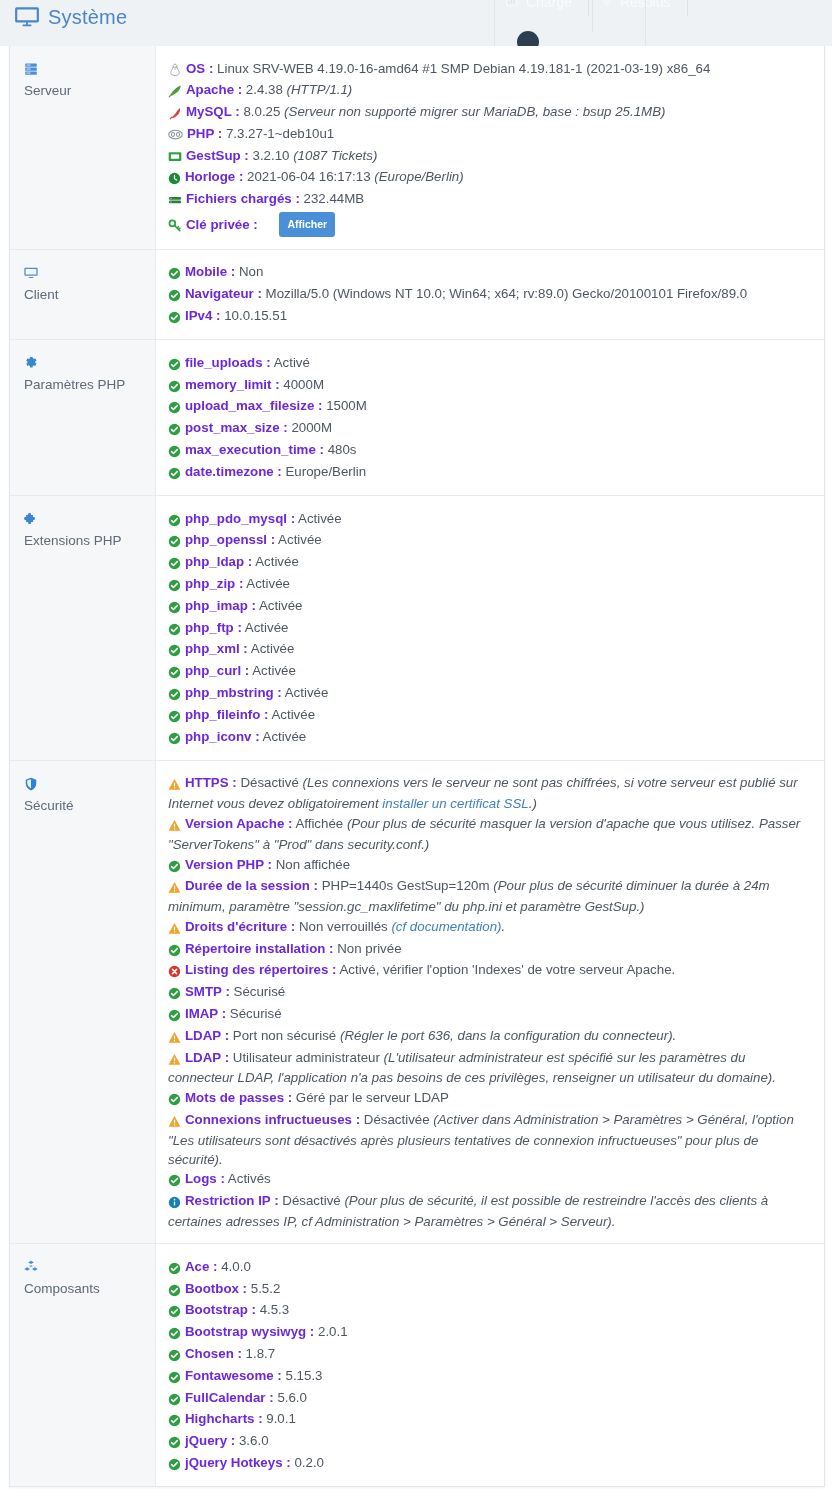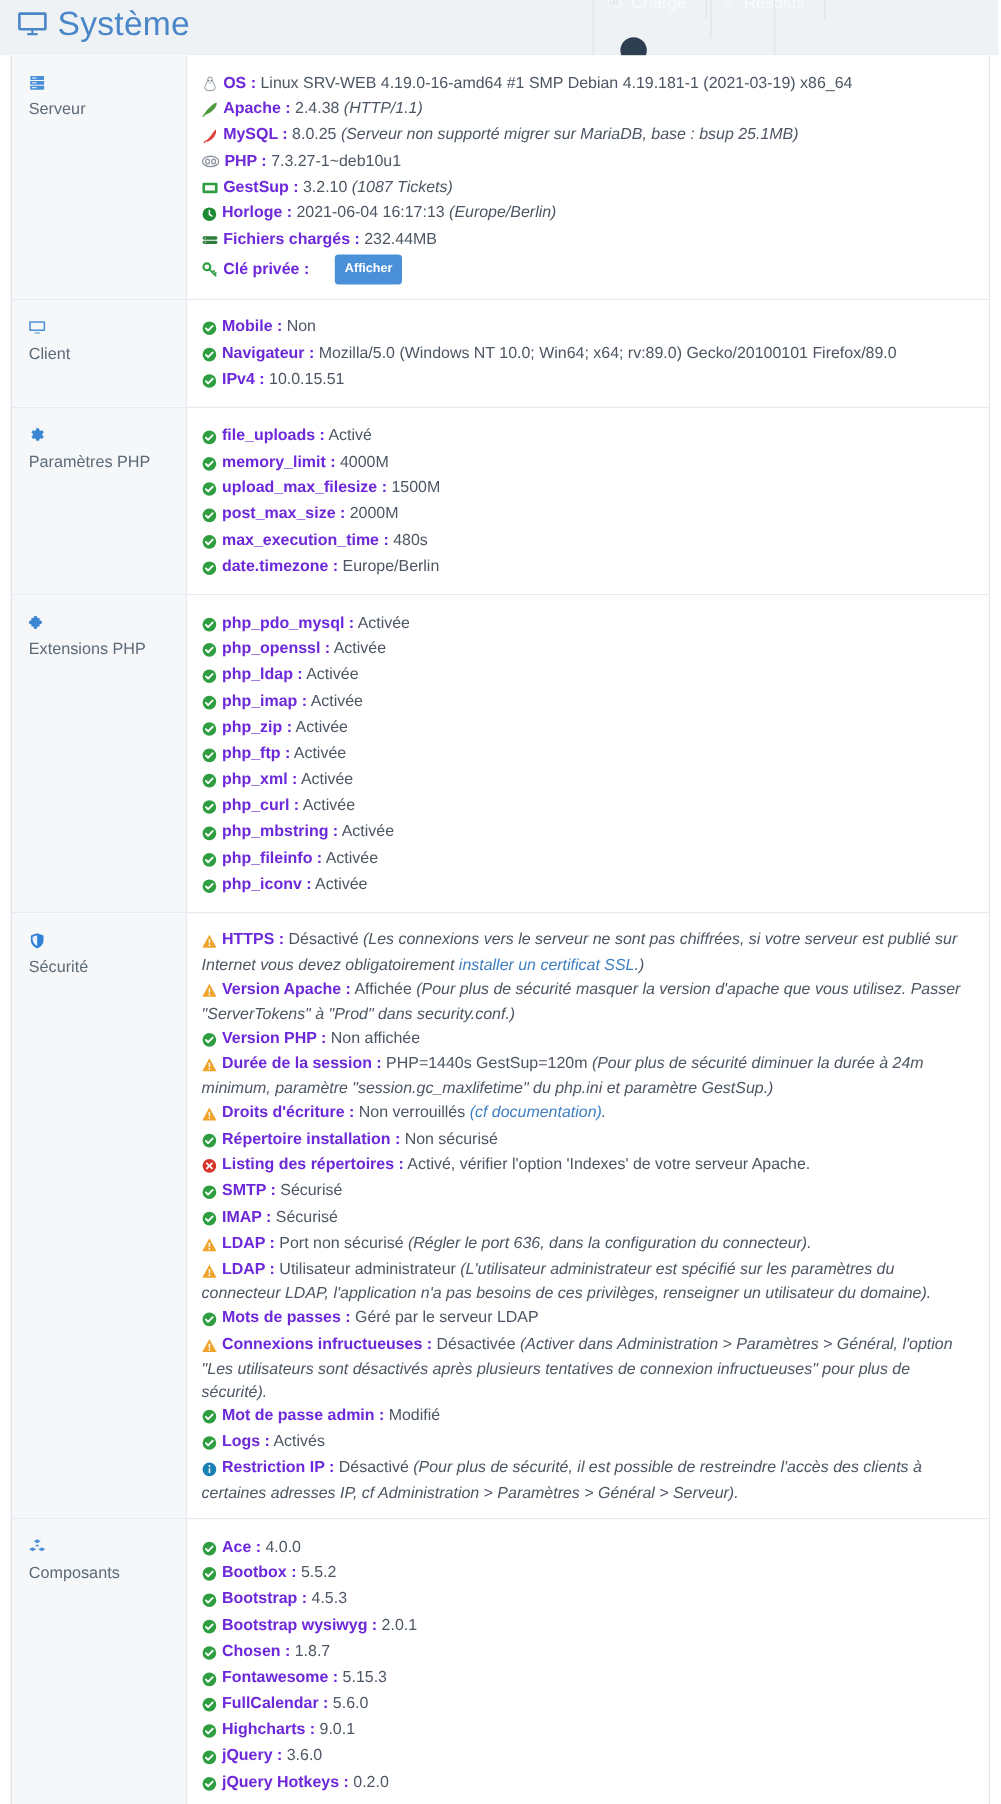--- a/index.html
+++ b/index.html
@@ -48,21 +48,21 @@
     position: absolute; left: 4px; top: 24px;
     width: 38px; height: 30px; border-radius: 50% 50% 0 0 / 70% 70% 0 0;
     background: #2c3e50;
   }
 
   
   .page-title {
     position: absolute; top: 4px; left: 14px;
     display: flex; align-items: center; gap: 8px;
     color: #4a86c8;
-    font-size: 28px;
+    font-size: 20px;
     font-weight: 400;
     letter-spacing: .2px;
     z-index: 5;
   }
   .page-title .glyph { display: inline-flex; }
 
   
   .panel {
     position: absolute; top: 46px; left: 9px;
     width: 816px;
@@ -279,25 +279,25 @@
               <circle cx="8" cy="8" r="7" fill="#2f9e41"></circle>
               <path d="M4.4 8.2l2.3 2.3 4.7-4.8" stroke="#fff" stroke-width="1.9" fill="none" stroke-linecap="round" stroke-linejoin="round"></path>
             </svg></span><span class="k">php_openssl :</span> <span class="v">Activée</span> </div>
         <div class="item"><span class="ico"><svg class="i " width="13" height="13" viewBox="0 0 16 16">
               <circle cx="8" cy="8" r="7" fill="#2f9e41"></circle>
               <path d="M4.4 8.2l2.3 2.3 4.7-4.8" stroke="#fff" stroke-width="1.9" fill="none" stroke-linecap="round" stroke-linejoin="round"></path>
             </svg></span><span class="k">php_ldap :</span> <span class="v">Activée</span> </div>
         <div class="item"><span class="ico"><svg class="i " width="13" height="13" viewBox="0 0 16 16">
               <circle cx="8" cy="8" r="7" fill="#2f9e41"></circle>
               <path d="M4.4 8.2l2.3 2.3 4.7-4.8" stroke="#fff" stroke-width="1.9" fill="none" stroke-linecap="round" stroke-linejoin="round"></path>
+            </svg></span><span class="k">php_zip :</span> <span class="v">Activée</span> </div>
+        <div class="item"><span class="ico"><svg class="i " width="13" height="13" viewBox="0 0 16 16">
+              <circle cx="8" cy="8" r="7" fill="#2f9e41"></circle>
+              <path d="M4.4 8.2l2.3 2.3 4.7-4.8" stroke="#fff" stroke-width="1.9" fill="none" stroke-linecap="round" stroke-linejoin="round"></path>
             </svg></span><span class="k">php_imap :</span> <span class="v">Activée</span> </div>
-        <div class="item"><span class="ico"><svg class="i " width="13" height="13" viewBox="0 0 16 16">
-              <circle cx="8" cy="8" r="7" fill="#2f9e41"></circle>
-              <path d="M4.4 8.2l2.3 2.3 4.7-4.8" stroke="#fff" stroke-width="1.9" fill="none" stroke-linecap="round" stroke-linejoin="round"></path>
-            </svg></span><span class="k">php_zip :</span> <span class="v">Activée</span> </div>
         <div class="item"><span class="ico"><svg class="i " width="13" height="13" viewBox="0 0 16 16">
               <circle cx="8" cy="8" r="7" fill="#2f9e41"></circle>
               <path d="M4.4 8.2l2.3 2.3 4.7-4.8" stroke="#fff" stroke-width="1.9" fill="none" stroke-linecap="round" stroke-linejoin="round"></path>
             </svg></span><span class="k">php_ftp :</span> <span class="v">Activée</span> </div>
         <div class="item"><span class="ico"><svg class="i " width="13" height="13" viewBox="0 0 16 16">
               <circle cx="8" cy="8" r="7" fill="#2f9e41"></circle>
               <path d="M4.4 8.2l2.3 2.3 4.7-4.8" stroke="#fff" stroke-width="1.9" fill="none" stroke-linecap="round" stroke-linejoin="round"></path>
             </svg></span><span class="k">php_xml :</span> <span class="v">Activée</span> </div>
         <div class="item"><span class="ico"><svg class="i " width="13" height="13" viewBox="0 0 16 16">
               <circle cx="8" cy="8" r="7" fill="#2f9e41"></circle>
@@ -346,21 +346,21 @@
               <circle cx="8" cy="12" r=".95" fill="#fff"></circle>
             </svg></span><span class="k">Durée de la session :</span> <span class="v">PHP=1440s GestSup=120m</span> <span class="note">(Pour plus de sécurité diminuer la durée à 24m minimum, paramètre "session.gc_maxlifetime" du php.ini et paramètre GestSup.)</span></div>
         <div class="item"><span class="ico"><svg class="i " width="13" height="13" viewBox="0 0 16 16">
               <path d="M8 1.1L15.3 14.4H.7z" fill="#efa32b"></path>
               <rect x="7.25" y="5.6" width="1.5" height="4.6" rx=".7" fill="#fff"></rect>
               <circle cx="8" cy="12" r=".95" fill="#fff"></circle>
             </svg></span><span class="k">Droits d'écriture :</span> <span class="v">Non verrouillés</span> <a class="lnk it" href="#">(cf documentation)</a><span class="note">.</span></div>
         <div class="item"><span class="ico"><svg class="i " width="13" height="13" viewBox="0 0 16 16">
               <circle cx="8" cy="8" r="7" fill="#2f9e41"></circle>
               <path d="M4.4 8.2l2.3 2.3 4.7-4.8" stroke="#fff" stroke-width="1.9" fill="none" stroke-linecap="round" stroke-linejoin="round"></path>
-            </svg></span><span class="k">Répertoire installation :</span> <span class="v">Non sécurisé</span> </div>
+            </svg></span><span class="k">Répertoire installation :</span> <span class="v">Non privée</span> </div>
         <div class="item"><span class="ico"><svg class="i " width="13" height="13" viewBox="0 0 16 16">
               <circle cx="8" cy="8" r="7" fill="#d9342b"></circle>
               <path d="M5.4 5.4l5.2 5.2M10.6 5.4l-5.2 5.2" stroke="#fff" stroke-width="1.8" stroke-linecap="round"></path>
             </svg></span><span class="k">Listing des répertoires :</span> <span class="v">Activé, vérifier l'option 'Indexes' de votre serveur Apache.</span> </div>
         <div class="item"><span class="ico"><svg class="i " width="13" height="13" viewBox="0 0 16 16">
               <circle cx="8" cy="8" r="7" fill="#2f9e41"></circle>
               <path d="M4.4 8.2l2.3 2.3 4.7-4.8" stroke="#fff" stroke-width="1.9" fill="none" stroke-linecap="round" stroke-linejoin="round"></path>
             </svg></span><span class="k">SMTP :</span> <span class="v">Sécurisé</span> </div>
         <div class="item"><span class="ico"><svg class="i " width="13" height="13" viewBox="0 0 16 16">
               <circle cx="8" cy="8" r="7" fill="#2f9e41"></circle>
@@ -378,24 +378,20 @@
             </svg></span><span class="k">LDAP :</span> <span class="v">Utilisateur administrateur</span> <span class="note">(L'utilisateur administrateur est spécifié sur les paramètres du connecteur LDAP, l'application n'a pas besoins de ces privilèges, renseigner un utilisateur du domaine).</span></div>
         <div class="item"><span class="ico"><svg class="i " width="13" height="13" viewBox="0 0 16 16">
               <circle cx="8" cy="8" r="7" fill="#2f9e41"></circle>
               <path d="M4.4 8.2l2.3 2.3 4.7-4.8" stroke="#fff" stroke-width="1.9" fill="none" stroke-linecap="round" stroke-linejoin="round"></path>
             </svg></span><span class="k">Mots de passes :</span> <span class="v">Géré par le serveur LDAP</span> </div>
         <div class="item"><span class="ico"><svg class="i " width="13" height="13" viewBox="0 0 16 16">
               <path d="M8 1.1L15.3 14.4H.7z" fill="#efa32b"></path>
               <rect x="7.25" y="5.6" width="1.5" height="4.6" rx=".7" fill="#fff"></rect>
               <circle cx="8" cy="12" r=".95" fill="#fff"></circle>
             </svg></span><span class="k">Connexions infructueuses :</span> <span class="v">Désactivée</span> <span class="note">(Activer dans Administration &gt; Paramètres &gt; Général, l'option "Les utilisateurs sont désactivés après plusieurs tentatives de connexion infructueuses" pour plus de sécurité).</span></div>
-        <div class="item"><span class="ico"><svg class="i " width="13" height="13" viewBox="0 0 16 16">
-              <circle cx="8" cy="8" r="7" fill="#2f9e41"></circle>
-              <path d="M4.4 8.2l2.3 2.3 4.7-4.8" stroke="#fff" stroke-width="1.9" fill="none" stroke-linecap="round" stroke-linejoin="round"></path>
-            </svg></span><span class="k">Mot de passe admin :</span> <span class="v">Modifié</span> </div>
         <div class="item"><span class="ico"><svg class="i " width="13" height="13" viewBox="0 0 16 16">
               <circle cx="8" cy="8" r="7" fill="#2f9e41"></circle>
               <path d="M4.4 8.2l2.3 2.3 4.7-4.8" stroke="#fff" stroke-width="1.9" fill="none" stroke-linecap="round" stroke-linejoin="round"></path>
             </svg></span><span class="k">Logs :</span> <span class="v">Activés</span> </div>
         <div class="item"><span class="ico"><svg class="i " width="13" height="13" viewBox="0 0 16 16">
               <circle cx="8" cy="8" r="7" fill="#1a7fb5"></circle>
               <rect x="7.25" y="6.7" width="1.6" height="5" rx=".6" fill="#fff"></rect>
               <circle cx="8.05" cy="4.5" r="1" fill="#fff"></circle>
             </svg></span><span class="k">Restriction IP :</span> <span class="v">Désactivé</span> <span class="note">(Pour plus de sécurité, il est possible de restreindre l'accès des clients à certaines adresses IP, cf Administration &gt; Paramètres &gt; Général &gt; Serveur).</span></div>
       </div>

